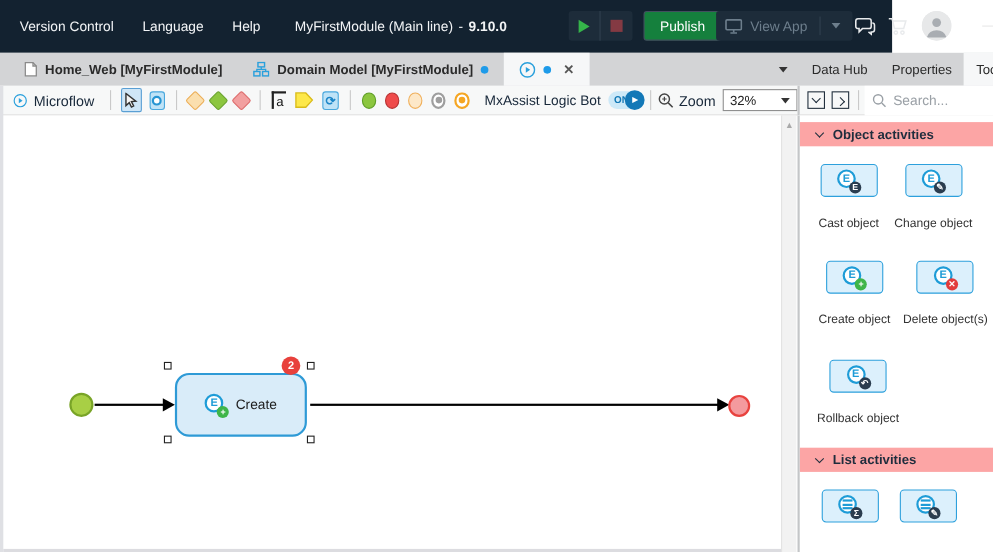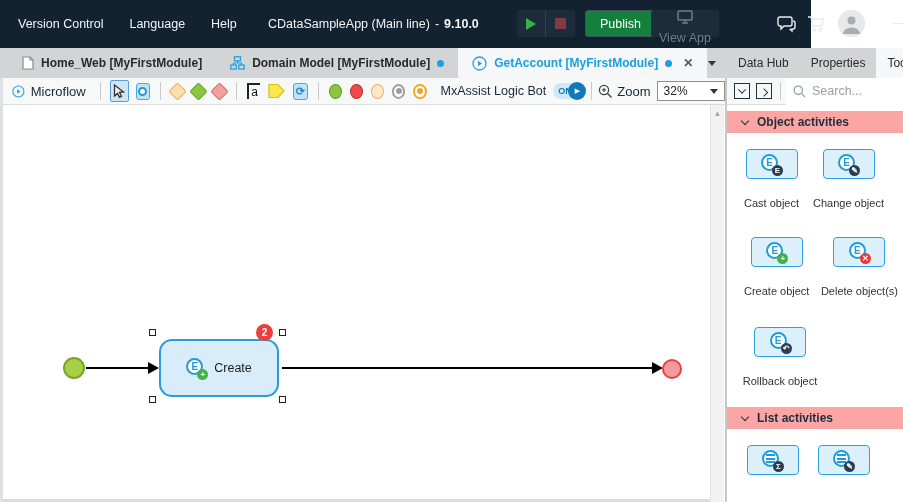--- a/index.html
+++ b/index.html
@@ -14,21 +14,21 @@
   .menus { position:absolute; left:18px; top:0; height:48px; display:flex; align-items:center; gap:26px; }
   .menu-item { color:#f2f4f6; font-size:12.5px; cursor:default; }
   .app-title { position:absolute; left:268px; top:0; height:48px; display:flex; align-items:center; color:#f2f4f6; font-size:12.5px; gap:5px; }
   .app-title .ver { font-weight:bold; }
   .run-group { position:absolute; left:517px; top:10px; height:27px; display:flex; align-items:center; background:#1d2c3a; border-radius:3px; }
   .run-btn, .stop-btn { width:29px; height:27px; display:flex; align-items:center; justify-content:center; cursor:pointer; }
   .run-btn { border-right:1px solid #31404e; }
   .play-tri { width:0; height:0; border-top:6px solid transparent; border-bottom:6px solid transparent; border-left:10px solid #35b44a; }
   .stop-sq { width:11px; height:11px; background:#843a43; }
   .publish-btn { position:absolute; left:585px; top:10px; height:27px; padding:0 14px; background:#15803d; border:1px solid #41505e; border-radius:3px; color:#fff; font-size:12.5px; display:flex; align-items:center; cursor:pointer; }
-  .viewapp-group { position:absolute; left:651px; top:10px; height:27px; background:#1d2c3a; border-radius:3px; display:flex; align-items:center; padding:0 8px; gap:7px;flex-direction:column; }
+  .viewapp-group { position:absolute; left:651px; top:10px; height:27px; background:#1d2c3a; border-radius:3px; display:flex; align-items:center; padding:0 8px; gap:7px; }
   .viewapp-label { color:#6d7e8c; font-size:12.5px; }
   .va-divider { width:1px; height:17px; background:#31404e; margin-left:4px; }
   .caret-down-dim { width:0; height:0; border-left:4px solid transparent; border-right:4px solid transparent; border-top:5px solid #6d7e8c; margin:0 3px; }
   .icon-btn-dark { position:absolute; top:12px; width:24px; height:24px; display:flex; align-items:center; justify-content:center; cursor:pointer; }
   .avatar { position:absolute; left:838px; top:10px; width:27px; height:27px; border-radius:50%; background:#e7e8e9; overflow:hidden; cursor:pointer; }
   .minimize-glyph { position:absolute; left:893px; top:14px; color:#e8e8e8; font-size:14px; }
 
   
   .tabbar { position:absolute; left:0; top:48px; width:903px; height:30px; background:#d3d4d6; display:flex; }
   .doc-tabs { position:absolute; left:8px; top:0; height:30px; display:flex; align-items:stretch; }
@@ -127,21 +127,21 @@
 
 <div id="app">
 
   <div class="topbar">
     <div class="menus">
       <span class="menu-item">Version Control</span>
       <span class="menu-item">Language</span>
       <span class="menu-item">Help</span>
     </div>
     <div class="app-title">
-      <span>CDataSampleApp (Main line)</span>
+      <span>MyFirstModule (Main line)</span>
       <span>-</span>
       <span class="ver">9.10.0</span>
     </div>
     <div class="run-group">
       <div class="run-btn">
           <span class="play-tri"></span>
         </div>
       <div class="stop-btn">
           <span class="stop-sq"></span>
         </div>
@@ -199,21 +199,20 @@
             <path d="M7.5 4.8 v2.2 M3.5 9 v-2 h8 v2" fill="none" stroke="#2aa0dc" stroke-width="1.2"></path>
           </svg>
         <span>Domain Model [MyFirstModule]</span>
         <span class="mod-dot"></span>
       </div>
       <div class="tab active">
         <svg width="15" height="15" viewBox="0 0 15 15">
             <circle cx="7.5" cy="7.5" r="6.5" fill="none" stroke="#2aa0dc" stroke-width="1.3"></circle>
             <path d="M6 4.8 l4 2.7 l-4 2.7 z" fill="#2aa0dc"></path>
           </svg>
-        <span>GetAccount [MyFirstModule]</span>
         <span class="mod-dot"></span>
         <span class="tab-close">✕</span>
       </div>
     </div>
     <div class="tab-overflow">
         <span class="caret-down-dark"></span>
       </div>
     <div class="panel-tabs">
       <div class="ptab">Data Hub</div>
       <div class="ptab">Properties</div>

